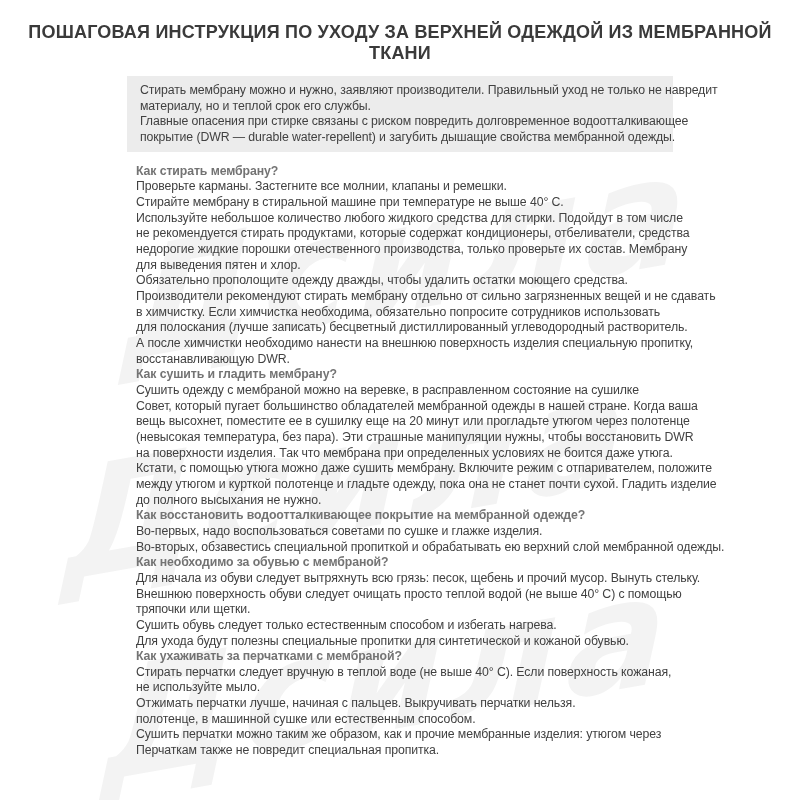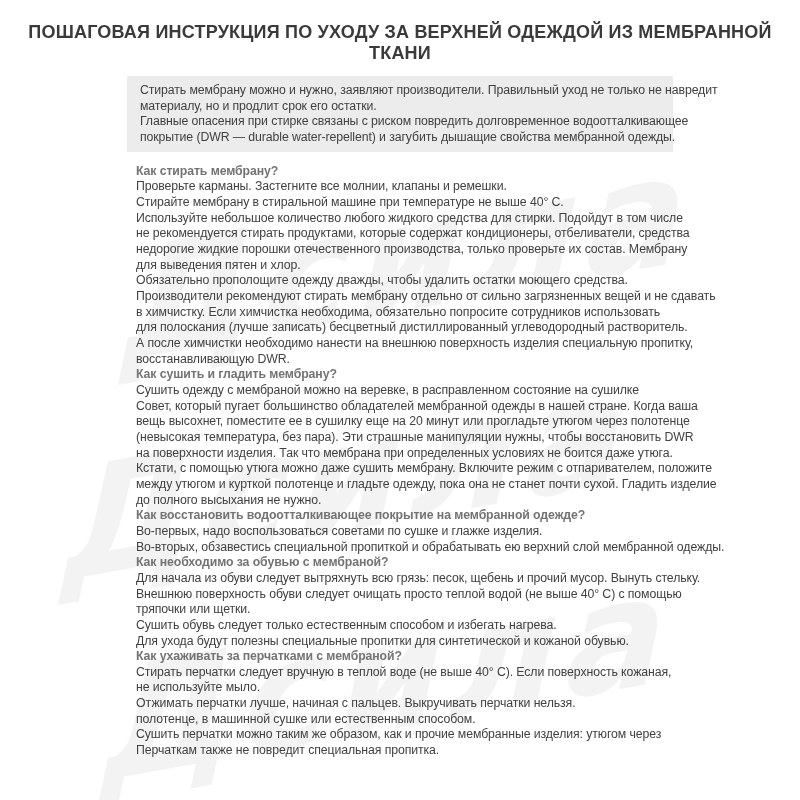--- a/index.html
+++ b/index.html
@@ -85,21 +85,21 @@
 
   <div class="content">
 
     <div class="header">
       <div class="subtitle">ПОШАГОВАЯ ИНСТРУКЦИЯ ПО УХОДУ ЗА ВЕРХНЕЙ ОДЕЖДОЙ ИЗ МЕМБРАННОЙ ТКАНИ</div>
     </div>
 
     <div class="intro-box" style="background: rgb(236, 236, 236);">
 
     <div class="line">Стирать мембрану можно и нужно, заявляют производители. Правильный уход не только не навредит</div>
-        <div class="line">материалу, но и продлит срок его остатки.</div>
+        <div class="line">материалу, но и теплой срок его службы.</div>
         <div class="line">Главные опасения при стирке связаны с риском повредить долговременное водоотталкивающее</div>
         <div class="line">покрытие (DWR — durable water-repellent) и загубить дышащие свойства мембранной одежды.</div>
       </div>
 
     <div class="sections">
 
     <div class="section-heading">Как стирать мембрану?</div>
         <div class="line">Проверьте карманы. Застегните все молнии, клапаны и ремешки.</div>
         <div class="line">Стирайте мембрану в стиральной машине при температуре не выше 40° С.</div>
         <div class="line">Используйте небольшое количество любого жидкого средства для стирки. Подойдут в том числе</div>

